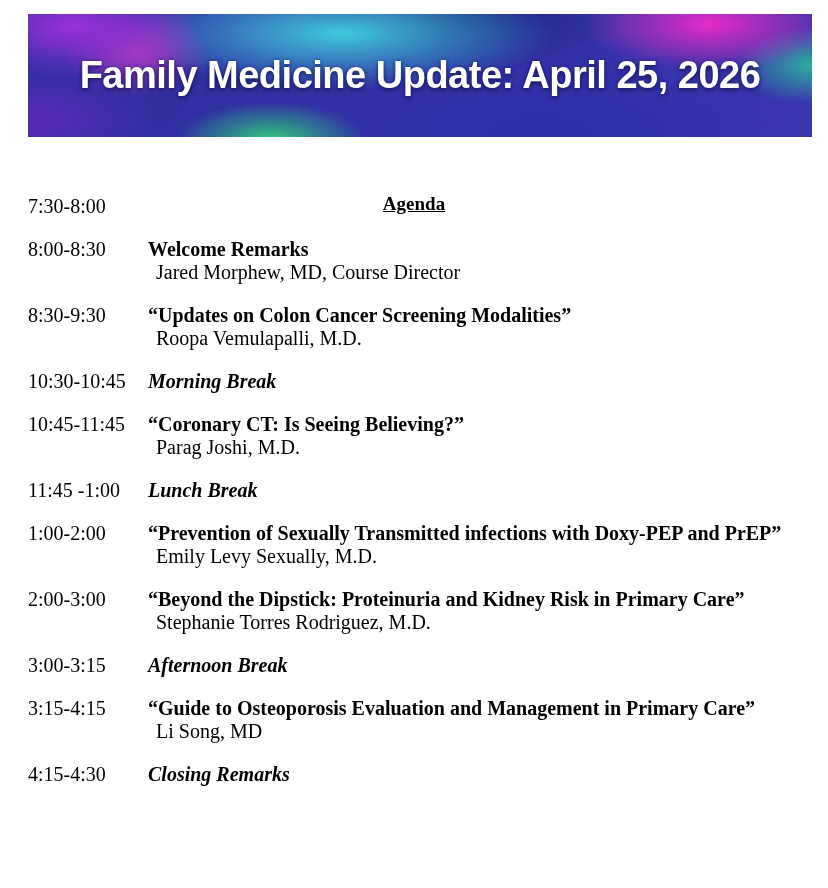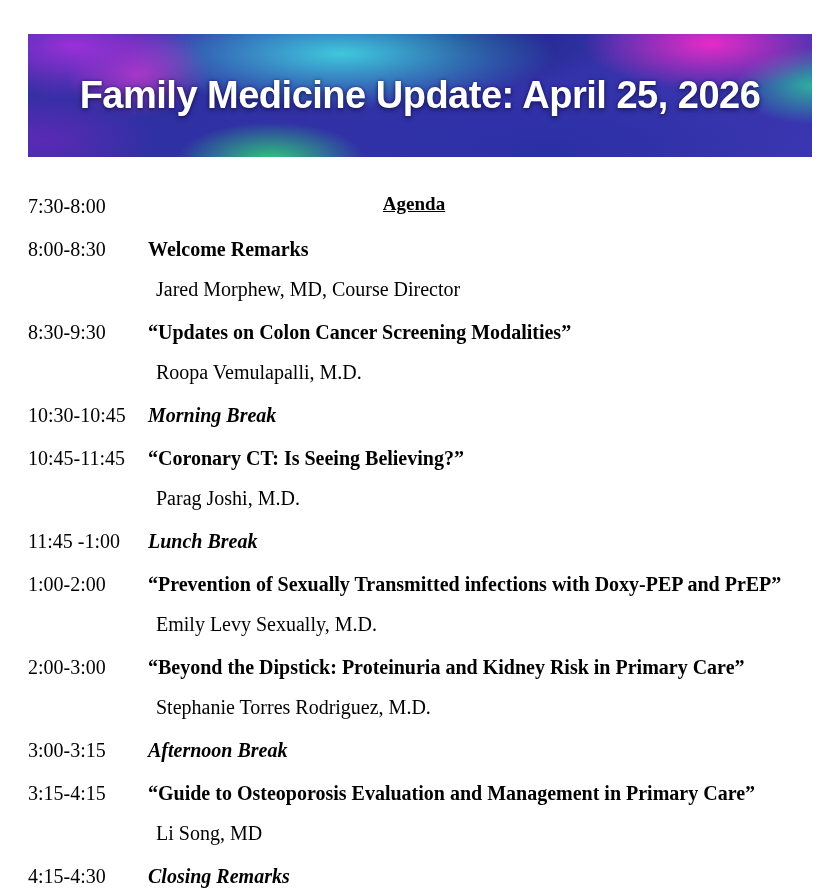--- a/index.html
+++ b/index.html
@@ -29,21 +29,20 @@
       radial-gradient(ellipse 26% 70% at 6% 10%, var(--banner-purple, #9b30d9) 0%, rgba(155,48,217,0) 62%),
       radial-gradient(ellipse 14% 55% at 14% 32%, rgba(214,62,205,0.75) 0%, rgba(214,62,205,0) 65%),
       radial-gradient(ellipse 22% 70% at 2% 86%, var(--banner-violet, #5b2ab5) 0%, rgba(91,42,181,0) 65%),
       radial-gradient(ellipse 20% 52% at 31% 103%, var(--banner-green, #2ecb7a) 0%, rgba(46,203,122,0) 60%),
       radial-gradient(ellipse 44% 72% at 40% 16%, var(--banner-cyan, #3fc8dc) 0%, rgba(63,200,220,0) 62%),
       radial-gradient(ellipse 26% 62% at 87% 8%, var(--banner-magenta, #e62bc8) 0%, rgba(230,43,200,0) 62%),
       radial-gradient(ellipse 14% 45% at 100% 42%, var(--banner-teal, #2fae9f) 0%, rgba(47,174,159,0) 70%),
       radial-gradient(ellipse 42% 80% at 66% 96%, rgba(42,47,166,0.95) 0%, rgba(42,47,166,0) 70%),
       radial-gradient(ellipse 30% 62% at 55% 4%, var(--banner-navy, #1b2380) 0%, rgba(27,35,128,0) 70%),
       linear-gradient(135deg, #2b2f9e 0%, #3a35b0 100%);
-    margin-top: 20px;
   }
   .banner-title {
     position: absolute;
     left: 0;
     right: 0;
     top: 50%;
     transform: translateY(-52%);
     text-align: center;
     font-family: "Liberation Sans", sans-serif;
     font-weight: 700;
@@ -89,21 +88,20 @@
   .bold-title {
     font-weight: 700;
   }
   .break-title {
     font-weight: 700;
     font-style: italic;
   }
   .speaker {
     padding-left: 8px;
     font-weight: 400;
-    margin-top: 17px;
   }
 </style>
 </head>
 <body>
 
 <div class="page">
 
   <div class="banner">
     <div class="banner-title">Family Medicine Update: April 25, 2026</div>
   </div>

